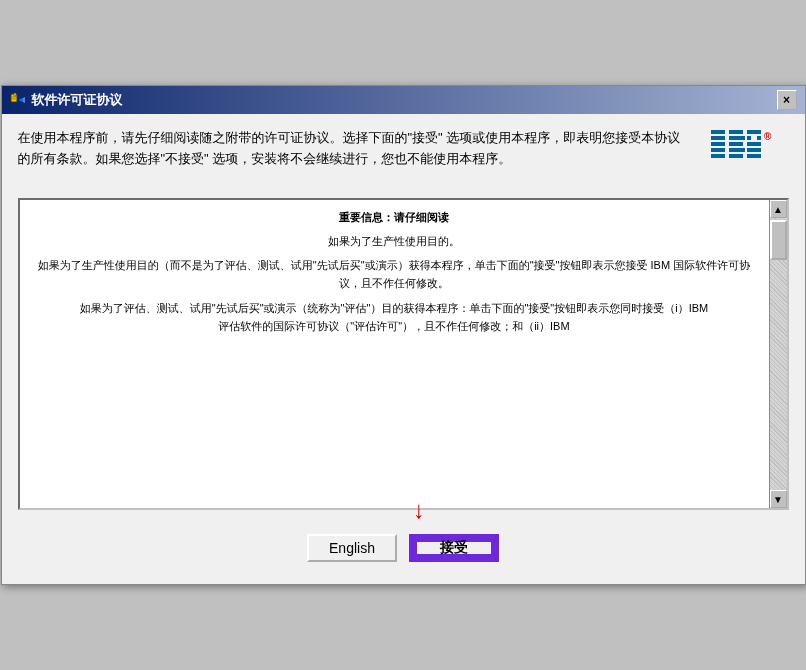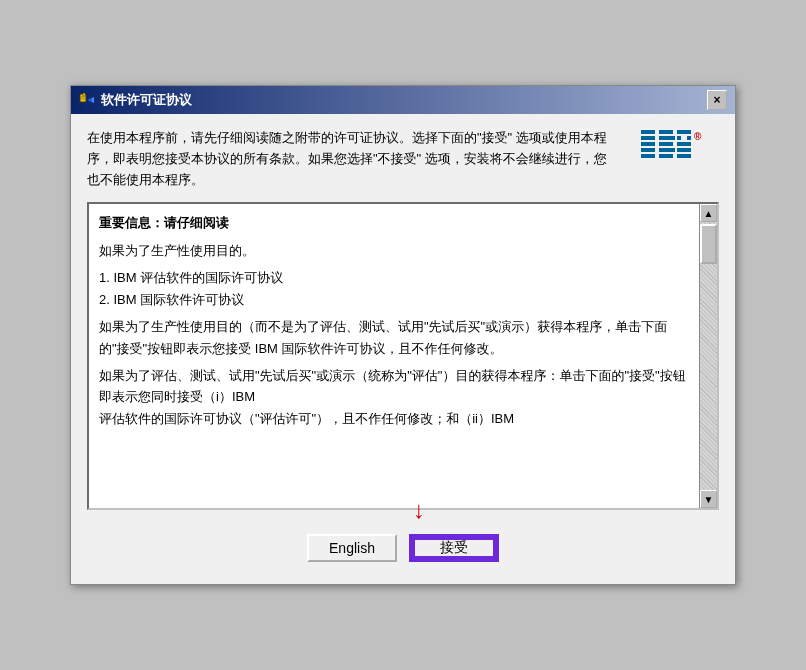--- a/index.html
+++ b/index.html
@@ -16,21 +16,21 @@
       width: 806px;
       height: 670px;
       font-family: 'SimSun', 'MS Gothic', sans-serif;
       font-size: 13px;
     }
 
     .dialog {
       background: #f0f0f0;
       border: 1px solid #888;
       box-shadow: 2px 2px 8px rgba(0,0,0,0.4);
-      width: 666px;
+      width: 805px;
       min-height: 500px;
       display: flex;
       flex-direction: column;
     }
 
     .title-bar {
       background: linear-gradient(to right, #0a246a, #a6b4d4);
       color: white;
       padding: 4px 8px;
       display: flex;
@@ -104,23 +104,24 @@
       background: #fff;
       display: flex;
       overflow: hidden;
       margin-bottom: 16px;
     }
 
     .scroll-content {
       flex: 1;
       padding: 8px 10px;
       overflow-y: hidden;
-      font-size: 13px;
+      font-size: 11px;
       line-height: 1.65;
       color: #000;
+      text-align: center;
     }
 
     .scroll-content p {
       margin-bottom: 6px;
     }
 
     .scroll-bar {
       width: 18px;
       background: #c0c0c0;
       display: flex;
@@ -189,22 +190,22 @@
       cursor: pointer;
       font-size: 14px;
       font-family: 'SimSun', sans-serif;
       padding: 0 3px;
       display: flex;
       align-items: center;
       justify-content: center;
     }
 
     .btn-accept {
-      border: 6px solid #6d28d9;
-      font-weight: normal;
+      border: 8px solid #6d28d9;
+      font-weight: bold;
     }
   </style>
 </head>
 <body>
 
 <div class="dialog">
 
   <div class="title-bar">
     <div class="title-bar-left">
 
@@ -254,21 +255,20 @@
 
           <text x="55" y="12" font-size="10" fill="#cc0000" font-weight="bold">®</text>
         </svg>
       </div>
     </div>
 
     <div class="scroll-area">
       <div class="scroll-content">
         <p><strong>重要信息：请仔细阅读</strong></p>
         <p>如果为了生产性使用目的。</p>
-        <p>1. IBM 评估软件的国际许可协议<br>2. IBM 国际软件许可协议</p>
         <p>如果为了生产性使用目的（而不是为了评估、测试、试用"先试后买"或演示）获得本程序，单击下面的"接受"按钮即表示您接受 IBM 国际软件许可协议，且不作任何修改。</p>
         <p>如果为了评估、测试、试用"先试后买"或演示（统称为"评估"）目的获得本程序：单击下面的"接受"按钮即表示您同时接受（i）IBM<br>评估软件的国际许可协议（"评估许可"），且不作任何修改；和（ii）IBM</p>
       </div>
       <div class="scroll-bar">
         <div class="scroll-arrow">▲</div>
         <div class="scroll-track">
           <div class="scroll-thumb"></div>
         </div>
         <div class="scroll-arrow">▼</div>
       </div>

